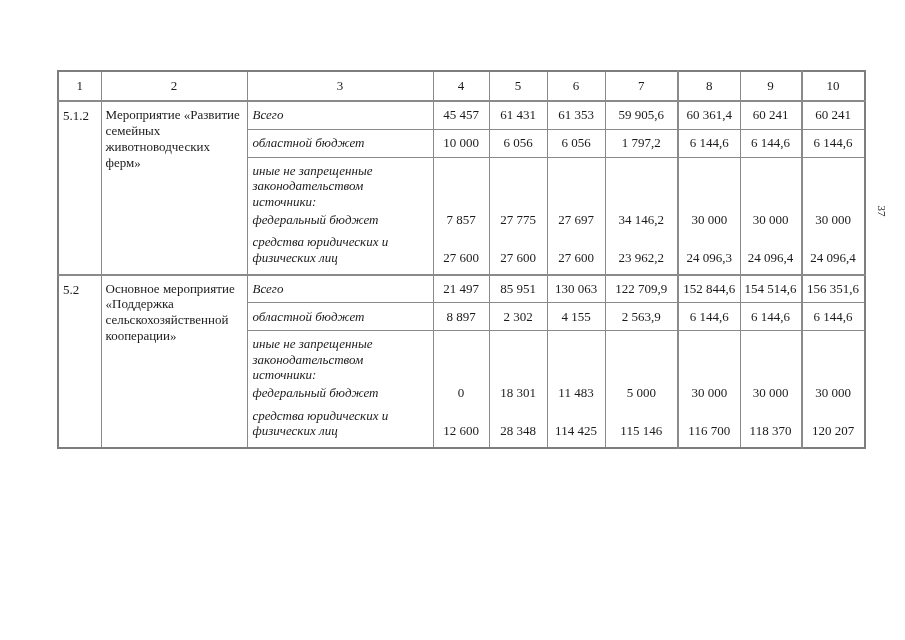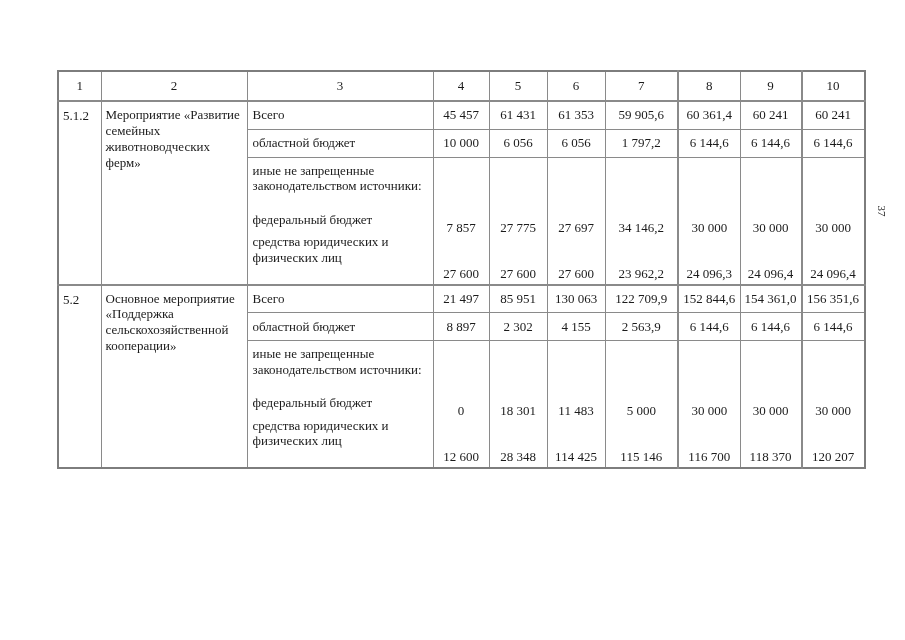--- a/index.html
+++ b/index.html
@@ -43,35 +43,36 @@
   td.name {
     vertical-align: top;
     text-align: left;
     padding: 5px 5px 2px 4px;
     line-height: 1.22;
   }
   td.lbl {
     text-align: left;
     padding-left: 5px;
     vertical-align: middle;
+    font-style: italic;
   }
   td.val {
     text-align: center;
     vertical-align: middle;
     white-space: nowrap;
   }
   tr.sub { height: 28px; }
   tr.other-row-1 { height: 104px; }
   tr.other-row-2 { height: 109px; }
   td.other-cell { vertical-align: top; padding: 3px 5px 8px 5px; }
   td.val.other-cell { padding: 3px 2px 2px 2px; }
   .o-intro { height: 44px; line-height: 1.2; padding-top: 2px; }
   .o-fed { height: 26px; display: flex; align-items: center; }
   .o-funds { height: 33px; display: flex; align-items: flex-end; line-height: 1.2; }
-  td.val .o-fed, td.val .o-funds { justify-content: center; white-space: nowrap; margin-top: 8px; }
+  td.val .o-fed, td.val .o-funds { justify-content: center; white-space: nowrap; }
   .page-num {
     position: absolute;
     left: 868px;
     top: 203px;
     width: 24px;
     height: 16px;
     text-align: center;
     font-size: 11px;
     transform: rotate(90deg);
     transform-origin: center center;
@@ -177,21 +178,21 @@
 
     <tr class="block-top sub">
       <td class="code" rowspan="3">5.2</td>
       <td class="name" rowspan="3">Основное мероприятие «Поддержка сельскохозяйственной кооперации»</td>
       <td class="lbl">Всего</td>
       <td class="val">21 497</td>
       <td class="val">85 951</td>
       <td class="val">130 063</td>
       <td class="val">122 709,9</td>
       <td class="val thickL">152 844,6</td>
-      <td class="val">154 361,0</td>
+      <td class="val">154 514,6</td>
       <td class="val thickL">156 351,6</td>
     </tr>
     <tr class="sub">
       <td class="lbl">областной бюджет</td>
       <td class="val">8 897</td>
       <td class="val">2 302</td>
       <td class="val">4 155</td>
       <td class="val">2 563,9</td>
       <td class="val thickL">6 144,6</td>
       <td class="val">6 144,6</td>

